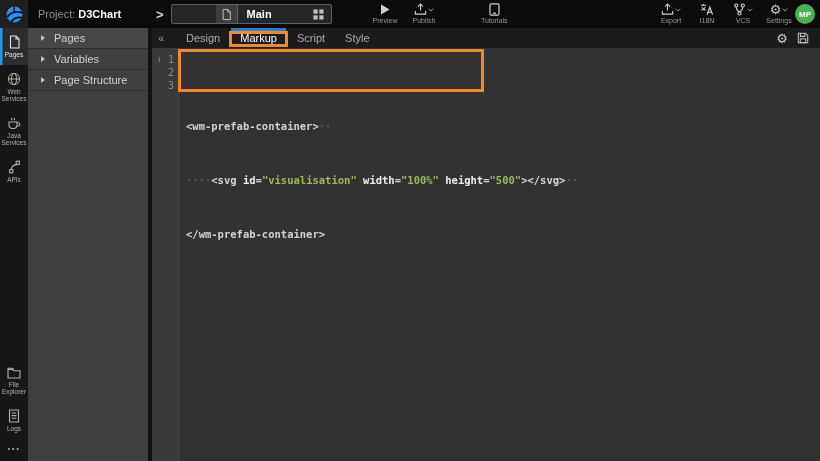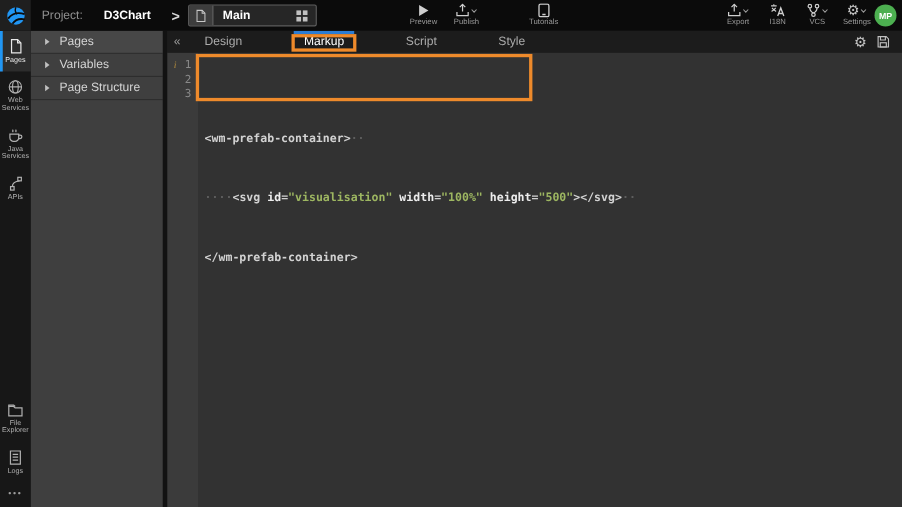--- a/index.html
+++ b/index.html
@@ -5,24 +5,24 @@
   * { margin:0; padding:0; box-sizing:border-box; }
   html,body { width:820px; height:461px; overflow:hidden; }
   body { background:#323232; font-family:"Liberation Sans", sans-serif; position:relative; }
   svg { display:block; }
 
   
   .topbar { position:absolute; left:0; top:0; width:820px; height:28px; background:#0b0b0b; display:flex; align-items:center; z-index:10; }
   .logo-box { width:28px; height:28px; background:#1f1f1f; display:flex; align-items:center; justify-content:center; cursor:pointer; }
   .project { margin-left:10px; font-size:11px; white-space:nowrap; }
   .project .plabel { color:#8f8f8f; }
-  .project .pname { color:#ffffff; font-weight:bold; margin-left:19px; }
+  .project .pname { color:#ffffff; font-weight:bold; margin-left:3px; }
   .file-tab-group { position:absolute; left:156px; top:0; height:28px; display:flex; align-items:center; gap:7px; }
   .crumb-chevron { color:#d8d8d8; font-size:13px; font-weight:bold; cursor:pointer; }
-  .file-tab { height:20px; border:1px solid #5f5f5f; border-radius:2px; display:flex; align-items:stretch; background:#262626; cursor:pointer; }
+  .file-tab { height:20px; border:1px solid #5f5f5f; border-radius:2px; display:flex; align-items:stretch; background:#262626; cursor:pointer;padding-left:44px; }
   .file-tab .icon-cell { width:22px; background:#3d3d3d; border-right:1px solid #5f5f5f; display:flex; align-items:center; justify-content:center; }
   .file-tab .ft-label { width:68px; padding-left:9px; font-size:11px; font-weight:bold; color:#ffffff; line-height:18px; }
   .file-tab .grid-cell { width:25px; display:flex; align-items:center; justify-content:center; }
   .tb-actions { position:absolute; top:0; height:28px; display:flex; align-items:center; }
   .center-actions { left:372px; gap:13px; }
   .right-actions { right:28px; gap:10px; }
   .tb-btn { display:flex; flex-direction:column; align-items:center; justify-content:center; height:28px; cursor:pointer; min-width:26px; }
   .tb-btn .icon-row { height:13px; display:flex; align-items:center; gap:1px; }
   .tb-btn .tb-lbl { font-size:7px; color:#9a9a9a; margin-top:1px; line-height:8px; white-space:nowrap; }
   .tb-gap { width:18px; }
@@ -42,21 +42,21 @@
   .panel2 { position:absolute; left:28px; top:28px; width:120px; height:433px; background:#3f3f3f; z-index:4; }
   .p2-row { height:21px; display:flex; align-items:center; padding-left:13px; gap:9px; border-bottom:1px solid #2d2d2d; font-size:11px; color:#d4d4d4; cursor:pointer; }
   .p2-row:first-child { background:#474747; }
   .tri { width:0; height:0; border-left:4px solid #c0c0c0; border-top:3.5px solid transparent; border-bottom:3.5px solid transparent; }
   .divider { position:absolute; left:148px; top:28px; width:4px; height:433px; background:#121212; z-index:6; }
 
   
   .editor { position:absolute; left:152px; top:28px; width:668px; height:433px; background:#323232; z-index:3; }
   .tabbar { height:20px; background:#1c1c1c; display:flex; align-items:center; position:relative; }
   .collapse-btn { color:#9e9e9e; font-size:11px; margin-left:3px; width:12px; text-align:center; cursor:pointer; }
-  .tabs { display:flex; margin-left:9px;gap:36px; }
+  .tabs { display:flex; margin-left:9px; }
   .tab { position:relative; padding:0 10px; height:20px; line-height:21px; font-size:11px; color:#ababab; cursor:pointer; white-space:nowrap; }
   .tab.active { color:#ffffff; }
   .tab.active::before { content:''; position:absolute; left:1px; right:1px; top:0; height:2.5px; background:#2b7cd3; }
   .tab-annotation { position:absolute; left:-1px; right:-1px; top:2.5px; bottom:1px; border:3px solid #ee8a2b; pointer-events:none; }
   .tabbar-right { margin-left:auto; display:flex; align-items:center; gap:9px; margin-right:11px; }
   .tabbar-right .tbr { cursor:pointer; }
 
   .code-region { display:flex; height:413px; }
   .gutter { width:28px; background:#3b3b3b; padding-top:5px; font-family:"DejaVu Sans Mono", monospace; font-size:10px; color:#8a8a8a; }
   .gutter .ln { height:13px; line-height:13px; text-align:right; padding-right:6px; position:relative; }

